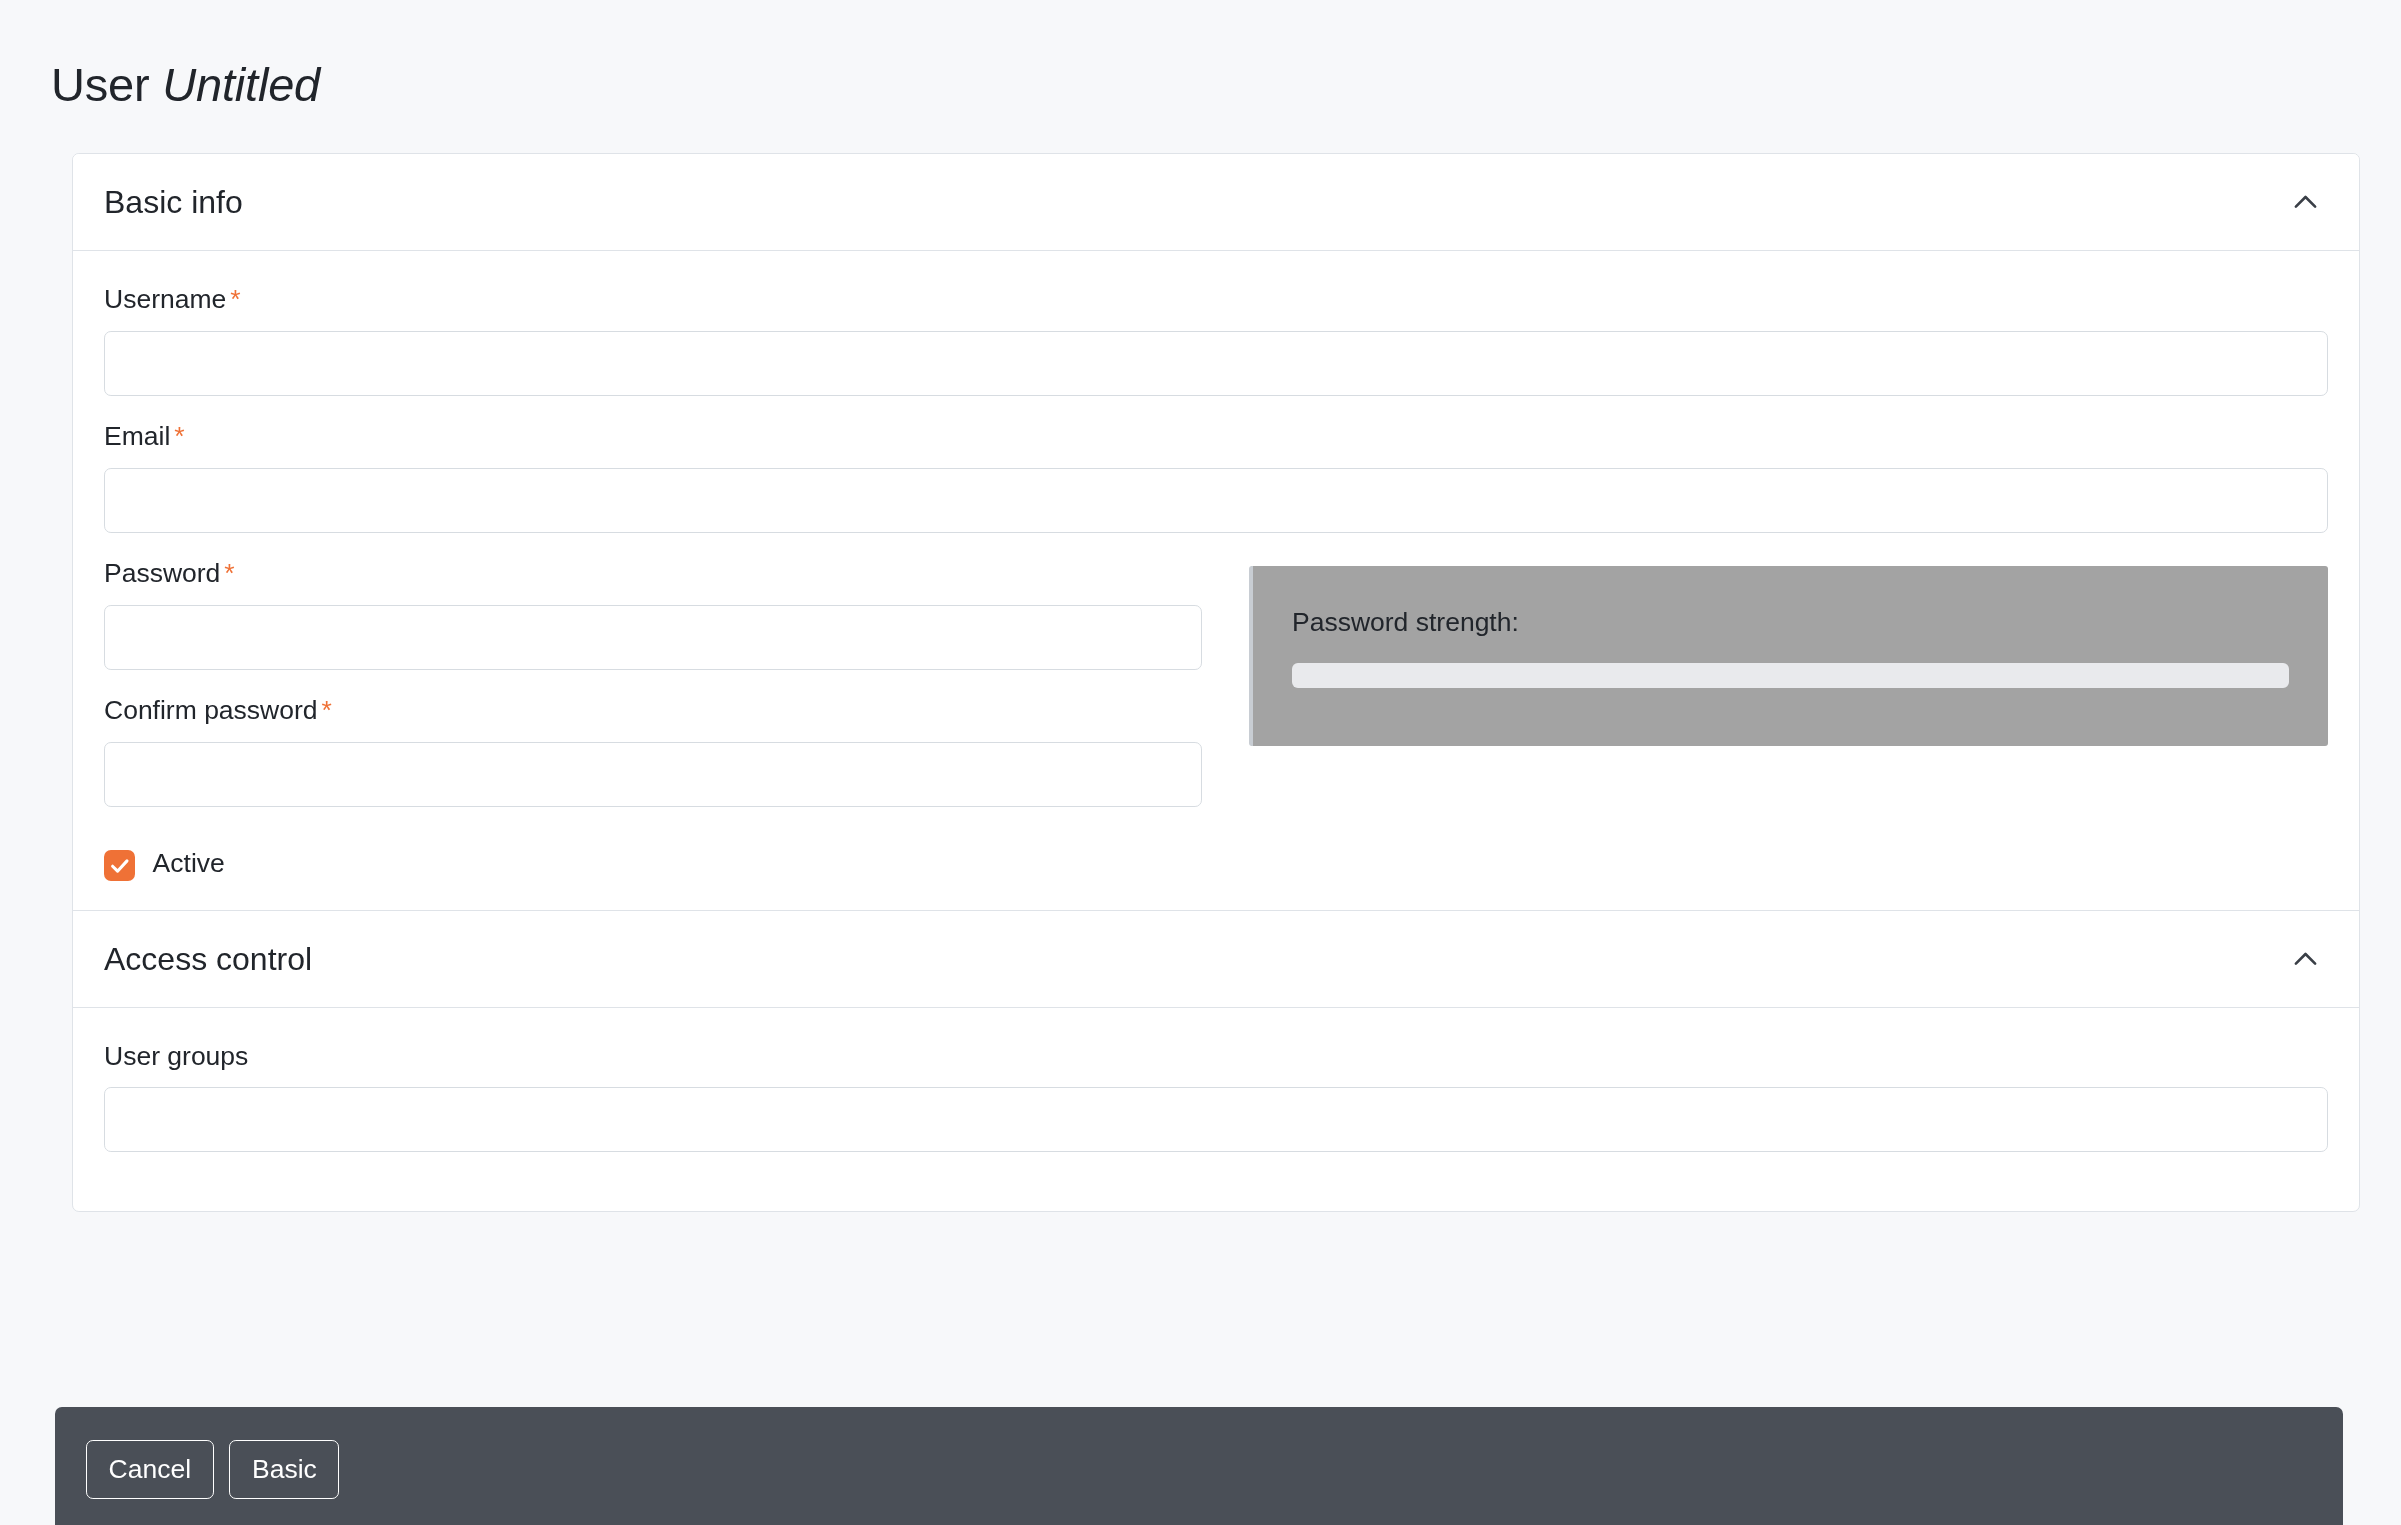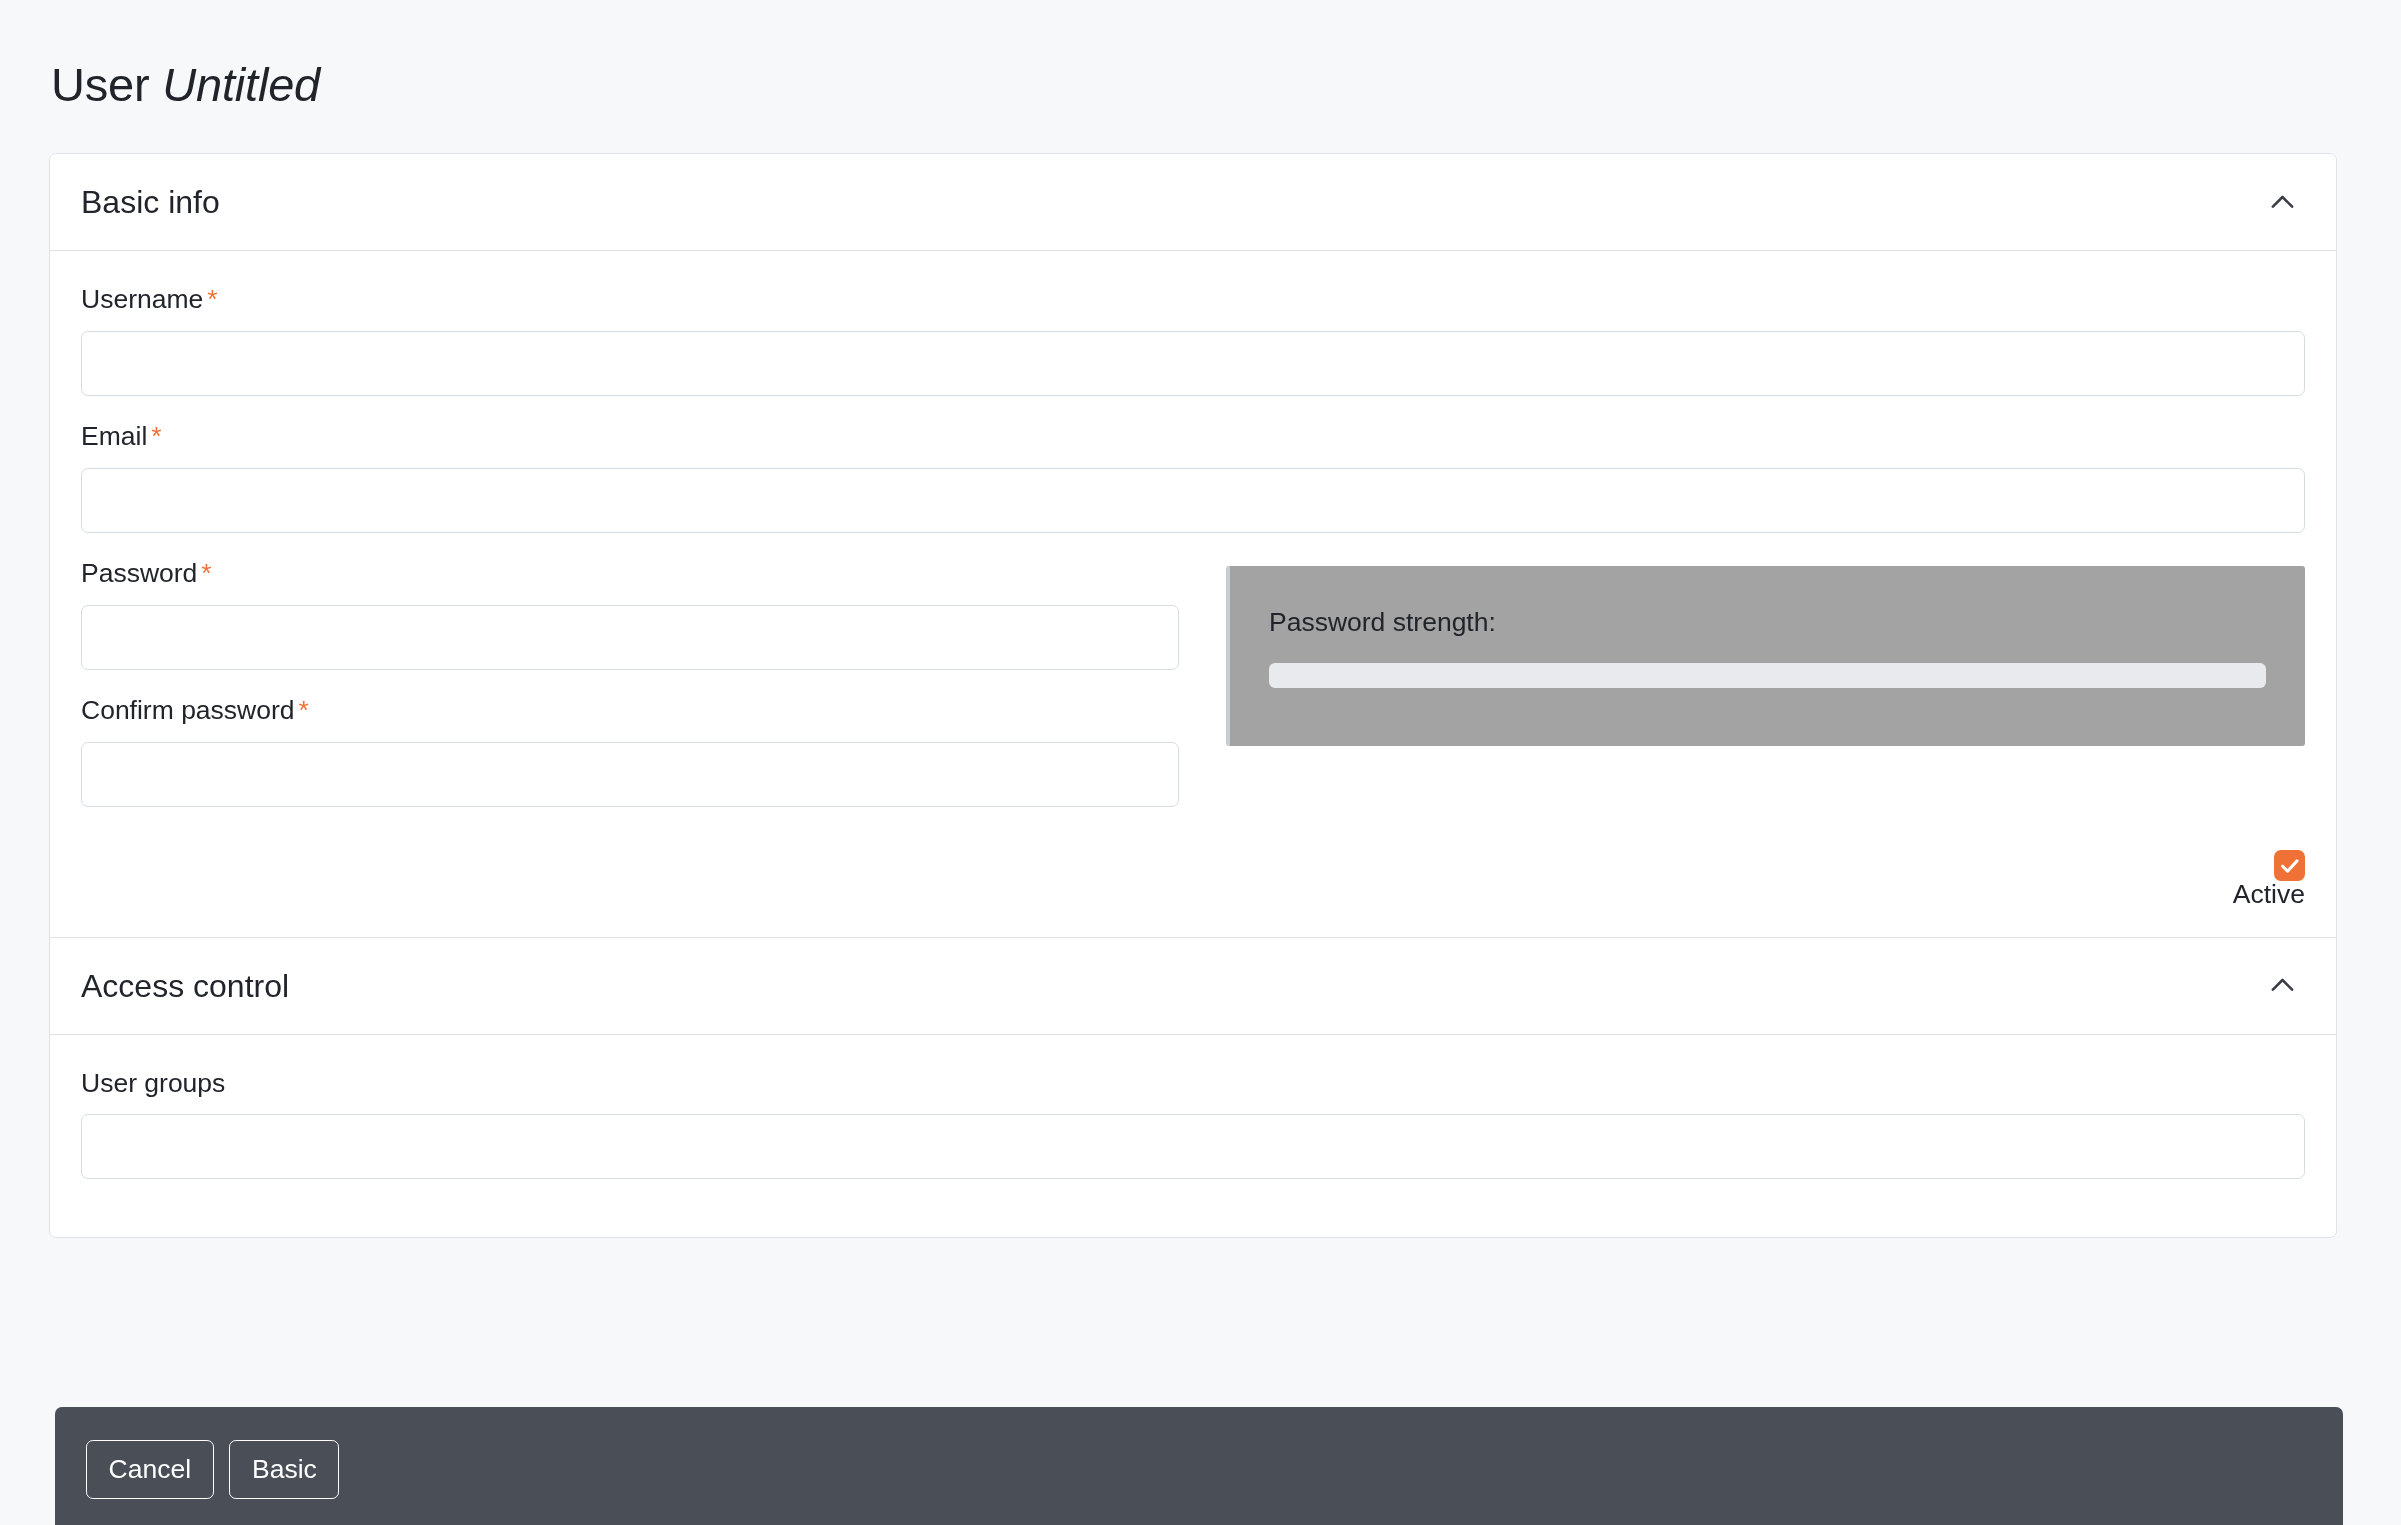--- a/index.html
+++ b/index.html
@@ -33,21 +33,21 @@
     line-height: 1.2;
     white-space: nowrap;
   }
   .page-title .obj-name {
     font-style: italic;
   }
 
   
   .card {
     position: absolute;
-    left: 49px;
+    left: 72px;
     top: 122px;
     width: 2288px;
     background: #ffffff;
     border: 1px solid #dfe3e8;
     border-radius: 6.9px;
     overflow: hidden;
   }
 
   .section-header {
     height: 96px;
@@ -154,24 +154,23 @@
   .strength-fill {
     height: 100%;
     border-radius: 5.9px;
     background: #ef7136;
     width: 0%;
   }
 
   
   .checkbox-row {
     display: flex;
-    align-items: flex-end;
+    align-items: flex-start;
     padding: 13.7px 0 29px 0;
     margin-top: 3.9px;
-    flex-direction: column;
   }
   .cbox {
     width: 31px;
     height: 31px;
     border-radius: 6.9px;
     background: #ef7136;
     display: flex;
     align-items: center;
     justify-content: center;
     flex: 0 0 31px;

